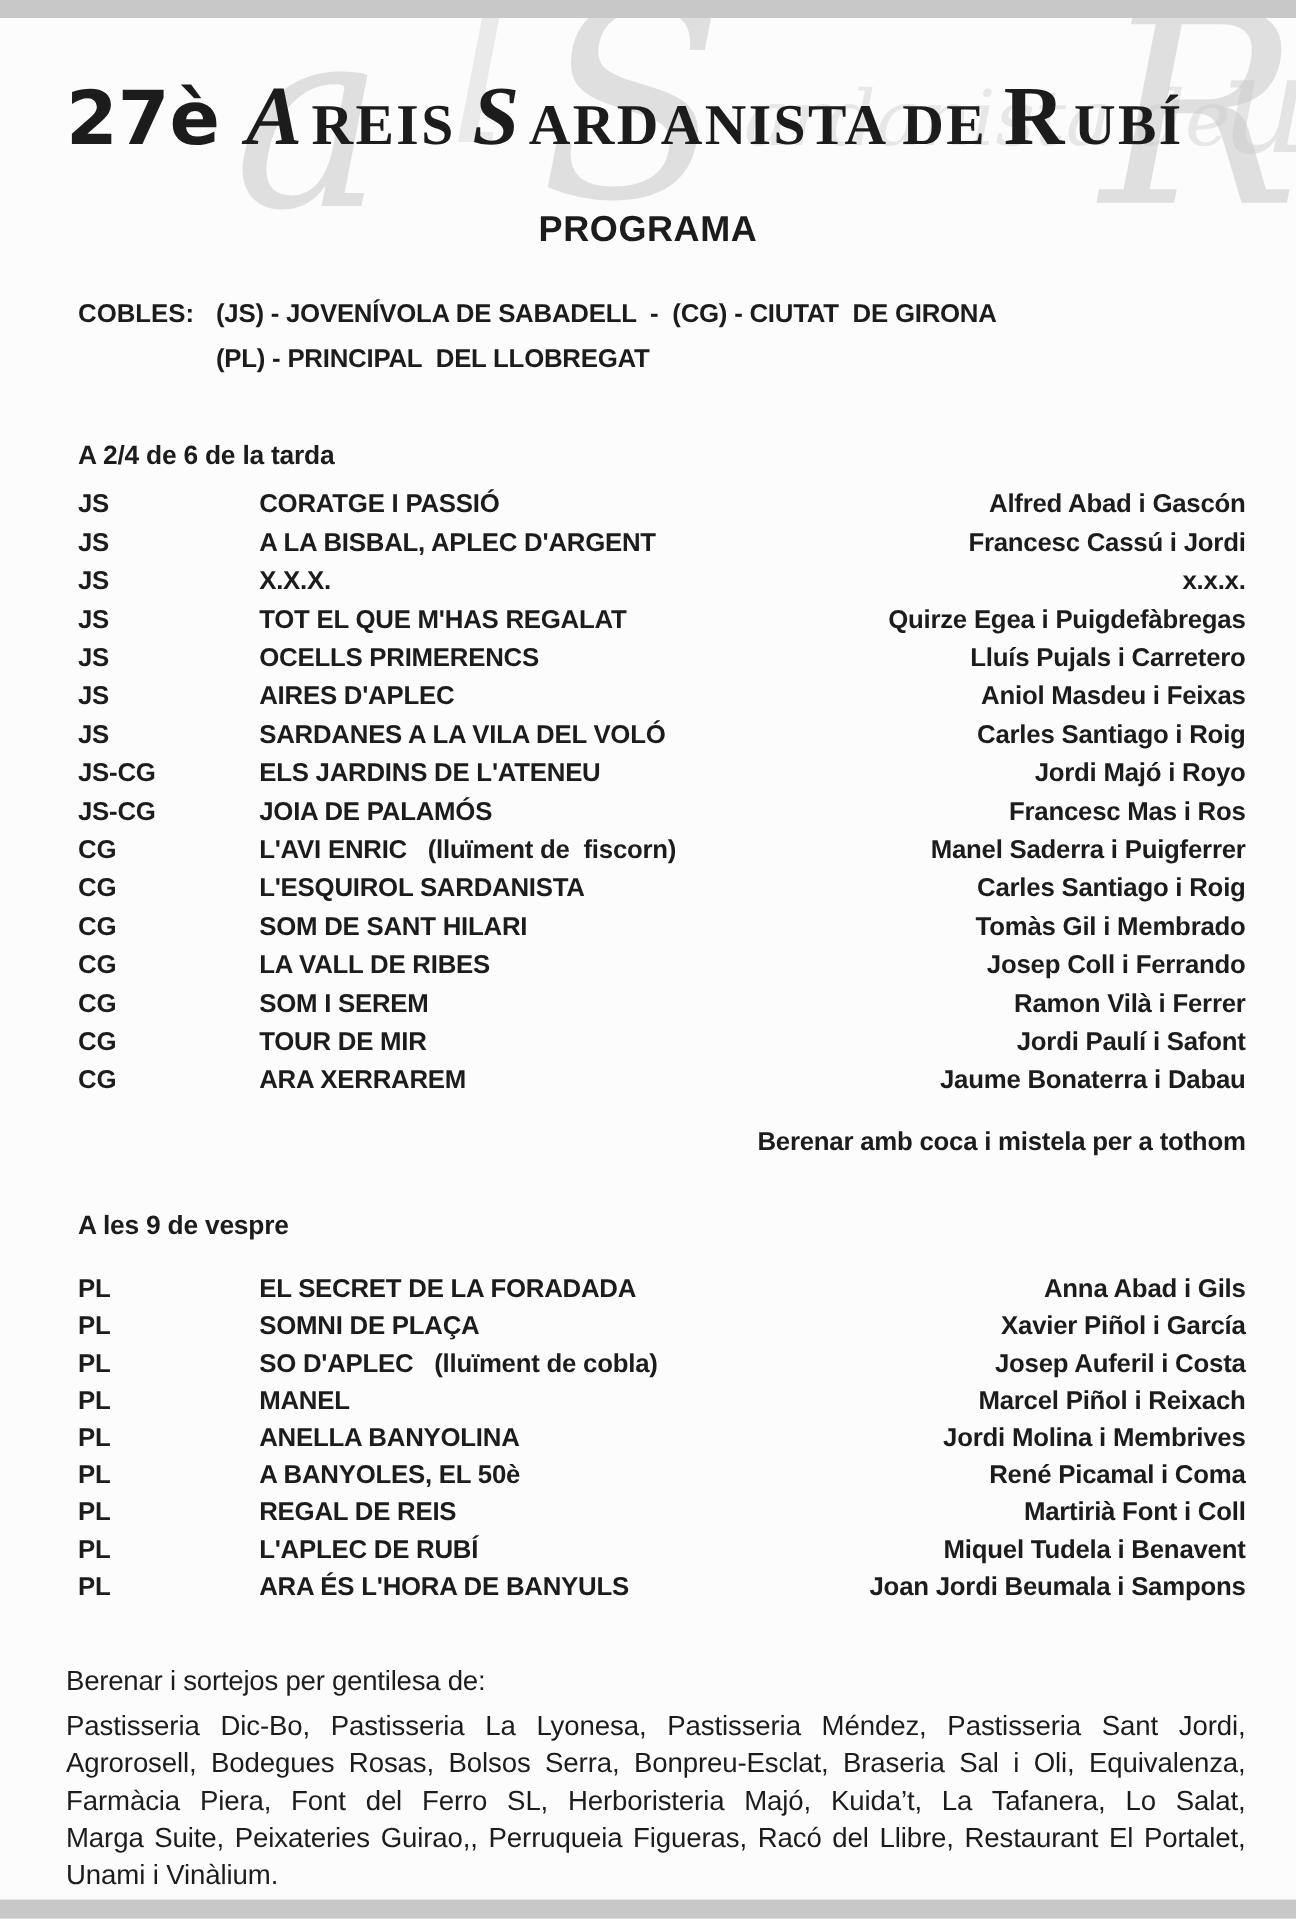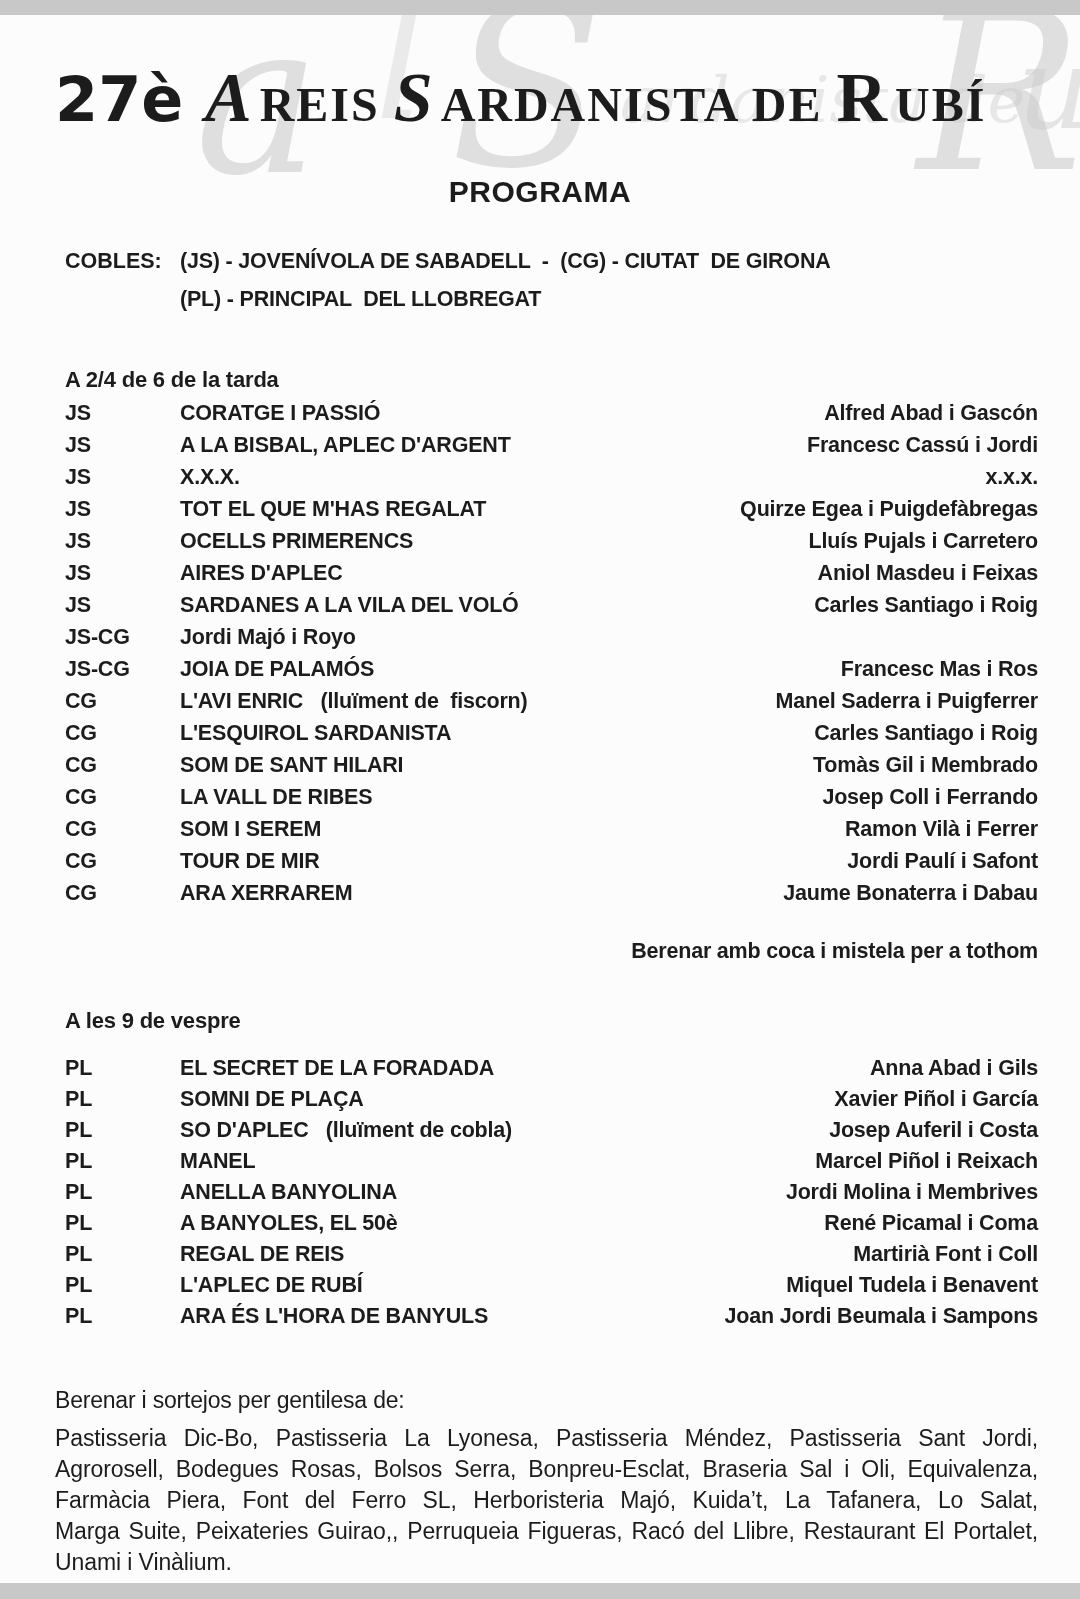--- a/index.html
+++ b/index.html
@@ -58,21 +58,21 @@
   .cobles-label { width:115px; flex:0 0 115px; }
   .cobles-lines { flex:1; }
   .cobles-line { white-space:pre; margin-bottom:13px; letter-spacing:-0.2px; }
 
   
   .session { margin:0 42px 0 65px; }
   .session-heading { font-weight:700; font-size:22px; letter-spacing:-0.2px; }
   .s1 .session-heading { margin-top:42px; margin-bottom:8px; }
   .s2 .session-heading { margin-top:44px; margin-bottom:22px; }
   .rows {}
-  .row { display:flex; align-items:flex-start; font-weight:700; font-size:21.5px; letter-spacing:-0.2px; }
+  .row { display:flex; align-items:flex-end; font-weight:700; font-size:21.5px; letter-spacing:-0.2px;gap:36px; }
   .s1 .row { height:32px; }
   .s2 .row { height:31px; }
   .row .code { width:115px; flex:0 0 115px; }
   .row .title { flex:1; white-space:pre; }
   .row .composer { text-align:right; white-space:pre; }
   .session-note {
     margin:26px 42px 0 180px;
     font-weight:700; font-size:21.5px; letter-spacing:-0.2px;text-align:right;
   }
 
@@ -178,20 +178,21 @@
   </div>
 
   <div class="row">
     <span class="code">JS</span>
     <span class="title">SARDANES A LA VILA DEL VOLÓ</span>
     <span class="composer">Carles Santiago i Roig</span>
   </div>
 
   <div class="row">
     <span class="code">JS-CG</span>
+    <span class="title">ELS JARDINS DE L'ATENEU</span>
     <span class="composer">Jordi Majó i Royo</span>
   </div>
 
   <div class="row">
     <span class="code">JS-CG</span>
     <span class="title">JOIA DE PALAMÓS</span>
     <span class="composer">Francesc Mas i Ros</span>
   </div>
 
   <div class="row">

